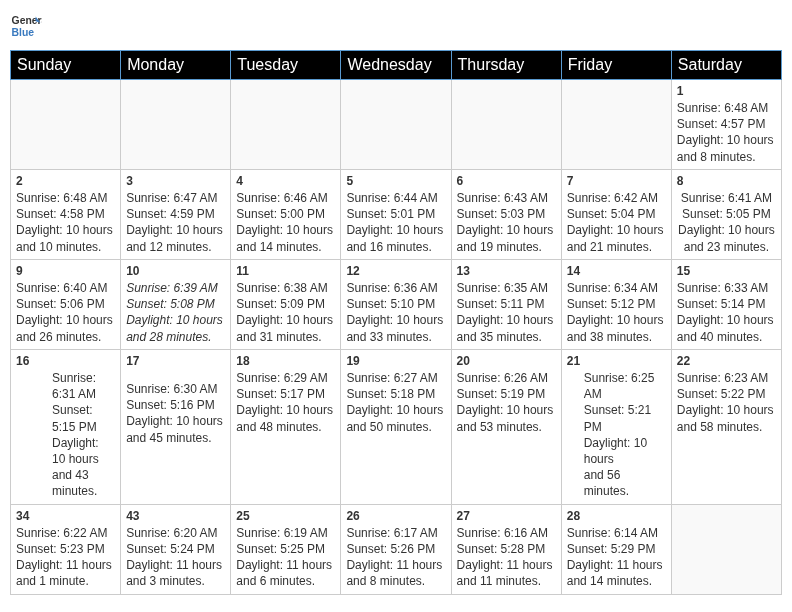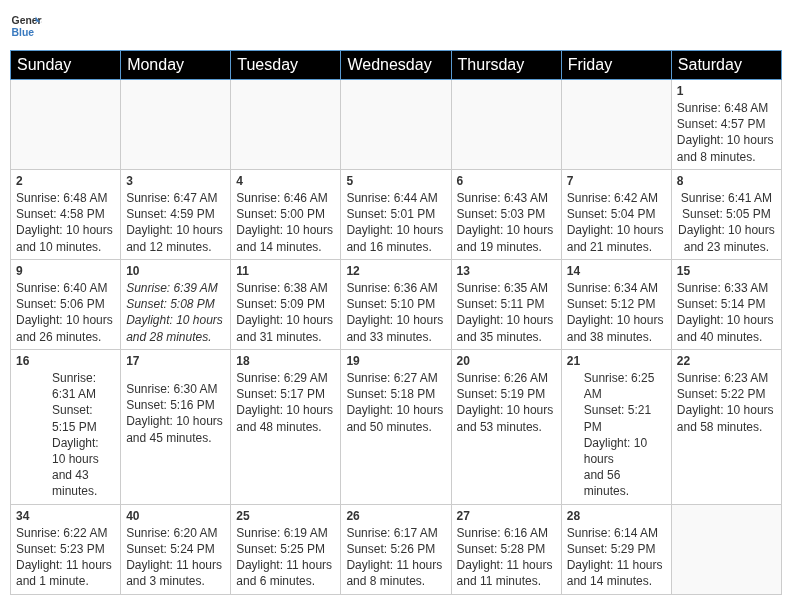--- a/index.html
+++ b/index.html
@@ -284,21 +284,21 @@
         </tr>
         <tr>
           <td>
             <span class="day-number">34</span>
             <div class="day-info" style="white-space: pre-line;">Sunrise: 6:22 AM
 Sunset: 5:23 PM
 Daylight: 11 hours
 and 1 minute.</div>
           </td>
           <td>
-            <span class="day-number">40</span>
+            <span class="day-number">43</span>
             <div class="day-info" style="white-space: pre-line;">Sunrise: 6:20 AM
 Sunset: 5:24 PM
 Daylight: 11 hours
 and 3 minutes.</div>
           </td>
           <td>
             <span class="day-number">25</span>
             <div class="day-info" style="white-space: pre-line;">Sunrise: 6:19 AM
 Sunset: 5:25 PM
 Daylight: 11 hours

